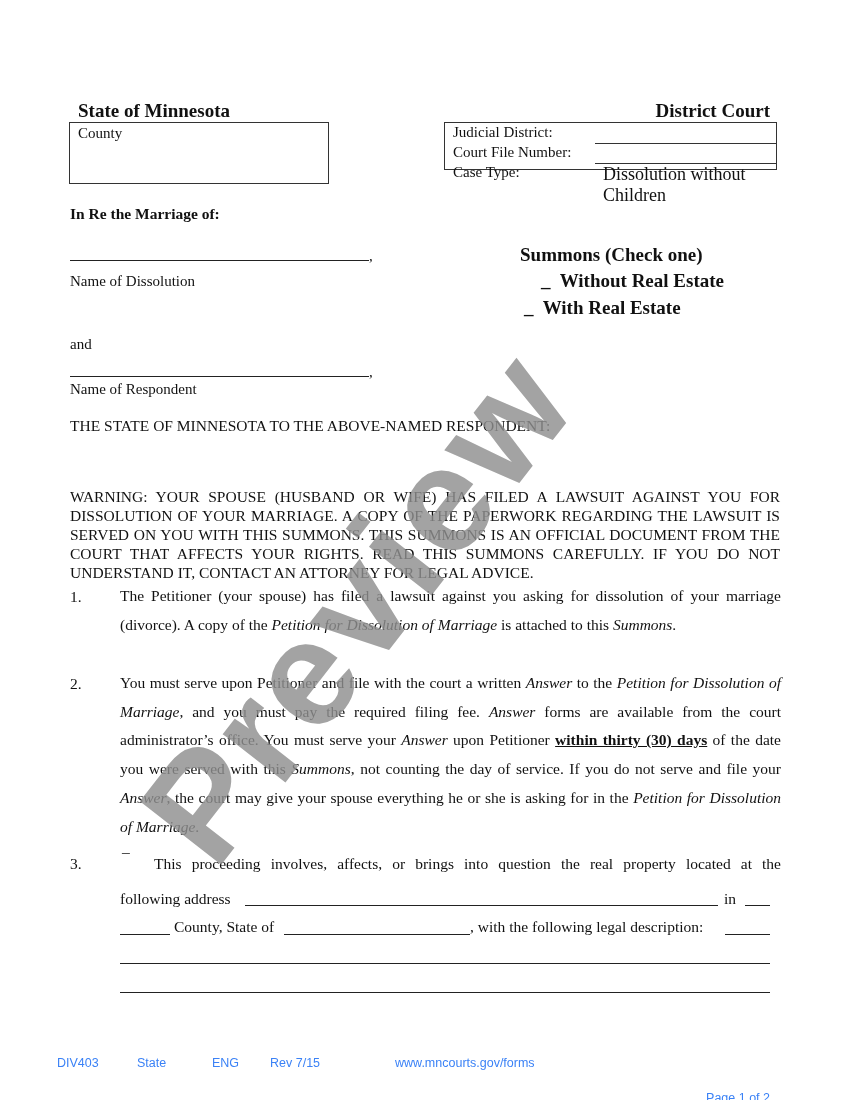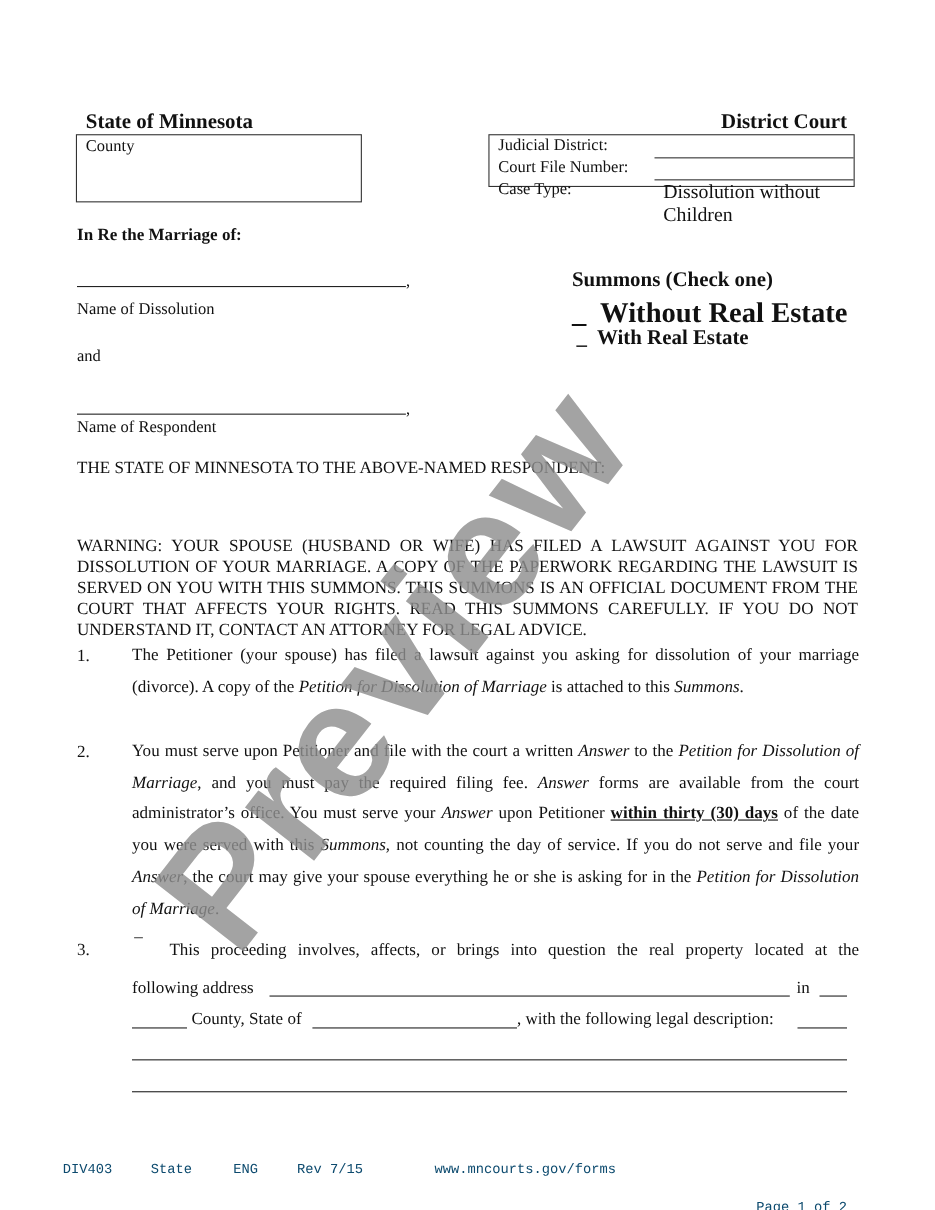--- a/index.html
+++ b/index.html
@@ -8,21 +8,21 @@
   .abs { position: absolute; }
   .hdr-title { font-weight: bold; font-size: 19px; }
   .box { border: 1.5px solid #333; box-sizing: border-box; }
   .small { font-size: 15px; }
   .line { border-bottom: 1.3px solid #222; }
   .bold { font-weight: bold; }
   .warn { font-weight: normal; font-size: 15.5px; line-height: 19px; text-align: justify; text-align-last: left; width: 710px; margin-top: 33px; }
   .para { font-size: 15.5px; line-height: 28.7px; text-align: justify; width: 661px; }
   .para i, .para em { }
   .num { font-size: 15.5px; }
-  .footer { font-family: Liberation Mono, monospace; font-size: 12.5px; color: #0c4a6e; }
+  .footer { font-family: Liberation Sans, sans-serif; font-size: 12.5px; color: #3b82f6; }
   .watermark { position: absolute; left: 60px; top: 520px; transform: rotate(-52deg); transform-origin: center;
                font-family: "Liberation Sans", sans-serif; font-weight: bold; font-size: 150px;
                color: #8f8f8f; opacity: 0.82; letter-spacing: 4px; pointer-events: none; white-space: nowrap; }
   .u { text-decoration: underline; font-weight: bold; }
 </style>
 </head>
 <body>
 
 <div class="abs hdr-title" style="left:78px; top:100px;">State of Minnesota</div>
 <div class="abs hdr-title" style="right:80px; top:100px;">District Court</div>
@@ -39,28 +39,28 @@
   <span class="abs small" style="left:8px; top:41px;">Case Type:</span>
   <span class="abs" style="left:158px; top:41px; font-size:18px;">Dissolution without Children</span>
 </div>
 
 <div class="abs bold" style="left:70px; top:205px; font-size:15.5px;">In Re the Marriage of:</div>
 
 <div class="abs line" style="left:70px; top:244px; width:299px; height:16px;"></div>
 <span class="abs small" style="left:369px; top:248px;">,</span>
 <div class="abs small" style="left:70px; top:273px;">Name of Dissolution</div>
 
-<div class="abs small" style="left:70px; top:316px;">and</div>
+<div class="abs small" style="left:70px; top:336px;">and</div>
 
 <div class="abs line" style="left:70px; top:360px; width:299px; height:16px;"></div>
 <span class="abs small" style="left:369px; top:364px;">,</span>
 <div class="abs small" style="left:70px; top:381px;">Name of Respondent</div>
 
 <div class="abs bold" style="left:520px; top:244px; font-size:19px;font-family:Liberation Serif, serif;">Summons (Check one)</div>
-<div class="abs bold" style="left:520px; top:270px; font-size:26px;">
+<div class="abs bold" style="left:541px; top:270px; font-size:19px;">
   <span>_</span>&nbsp;
   <span>Without Real Estate</span>
 </div>
 <div class="abs bold" style="left:524px; top:297px; font-size:19px;">
   <span>_</span>&nbsp;
   <span>With Real Estate</span>
 </div>
 
 <div class="abs" style="left:70px; top:417px; font-size:15.5px;">THE STATE OF MINNESOTA TO THE ABOVE-NAMED RESPONDENT:</div>
 

